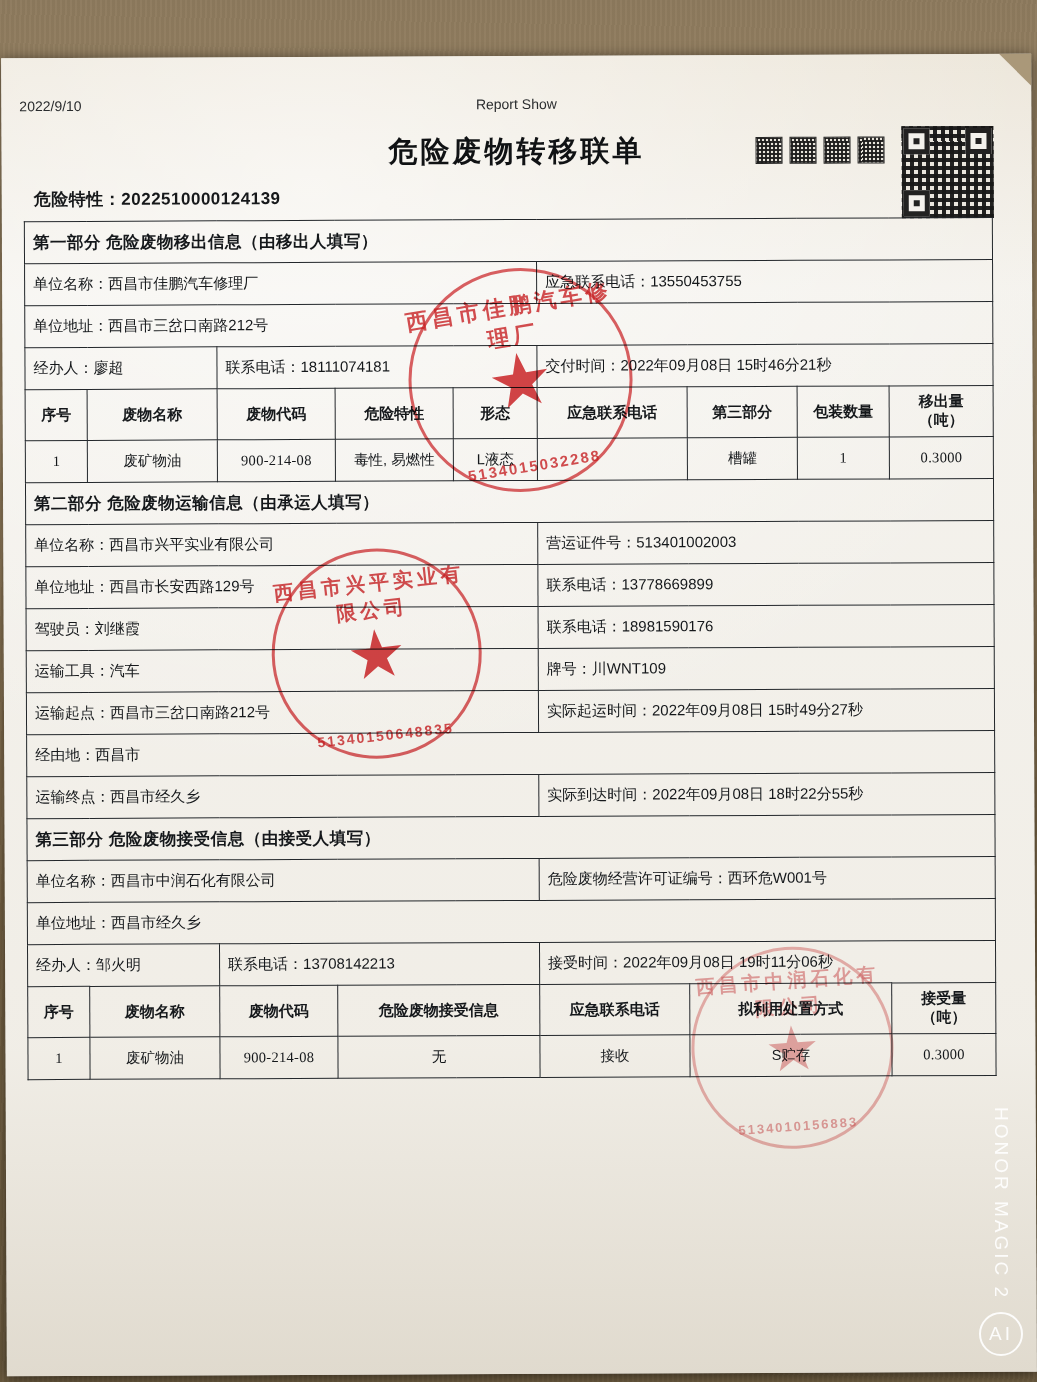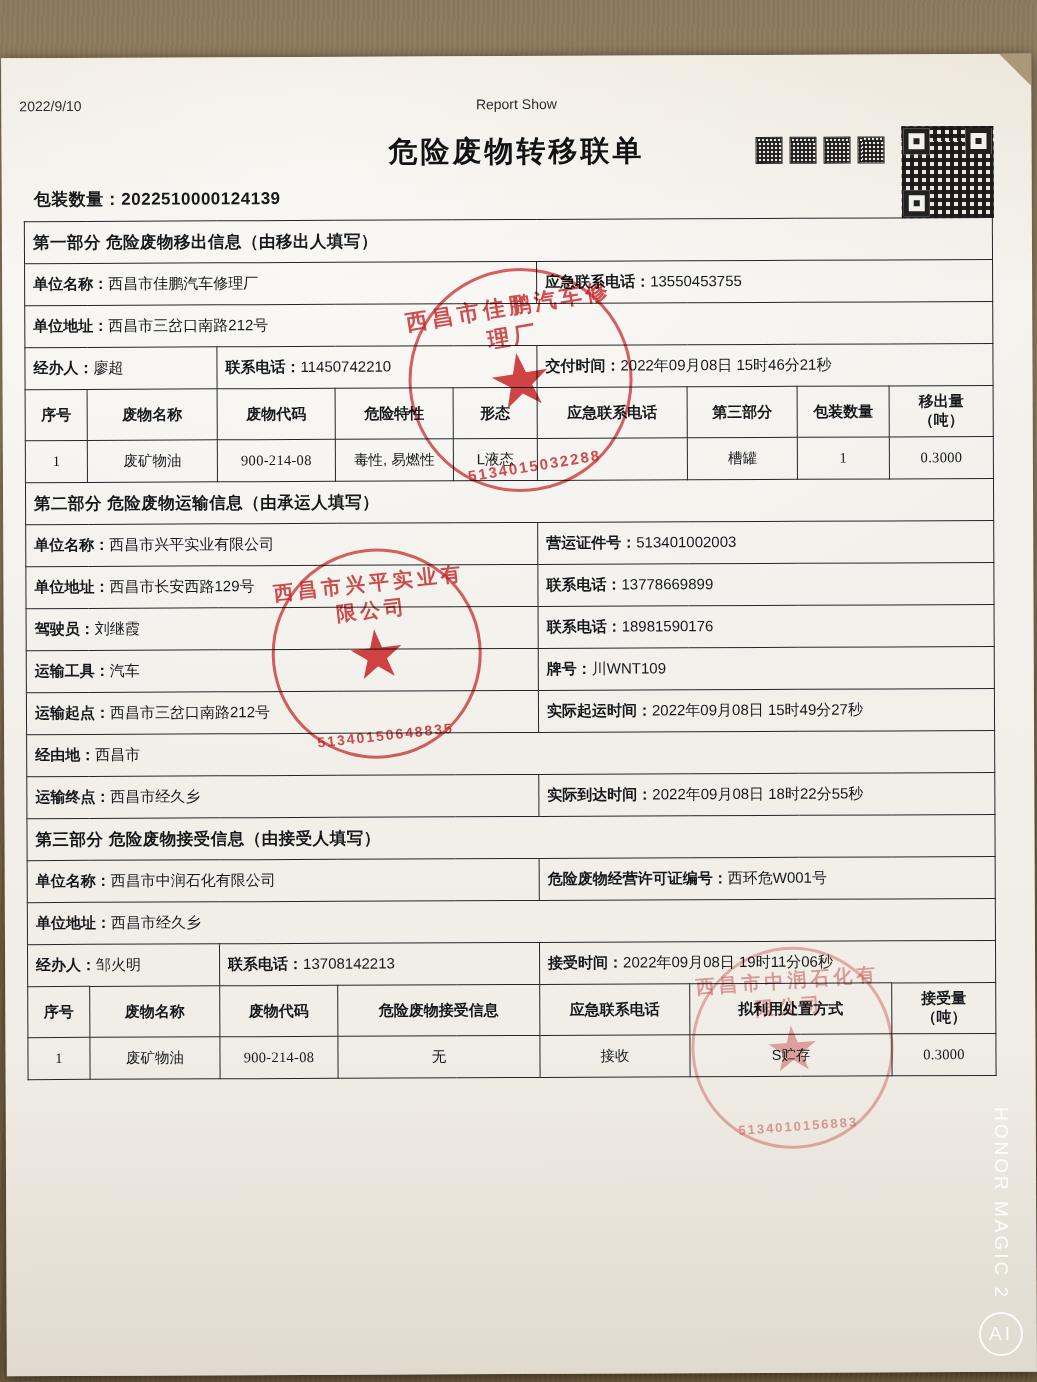--- a/index.html
+++ b/index.html
@@ -172,21 +172,21 @@
     padding-left: 14px;
   }
   td.lbl { padding-left: 16px; }
   td.colhead {
     text-align: center;
     font-weight: bold;
     font-size: 15px;
     padding: 6px 2px;
   }
   td.cell { text-align: center; font-size: 14.5px; }
-  .inline-lbl { font-weight: bold; }
+  .inline-lbl { font-weight: normal; }
   .val { font-weight: normal; }
   .num-mono { font-family: "Liberation Serif", serif; letter-spacing: .3px; }
 
   
   .stamp {
     position: absolute;
     border-radius: 50%;
     border: 3px solid rgba(208,36,40,.72);
     color: rgba(205,34,38,.8);
     pointer-events: none;
@@ -287,21 +287,21 @@
           </span>
         <span class="finder tr">
             <i></i>
           </span>
         <span class="finder bl">
             <i></i>
           </span>
       </div>
 
       <div class="serial">
-        <span>包装数量：</span><span class="num">2022510000124139</span>
+        <span>危险特性：</span><span class="num">2022510000124139</span>
       </div>
 
       <table class="form">
         <colgroup>
           <col style="width:62px">
           <col style="width:130px">
           <col style="width:118px">
           <col style="width:118px">
           <col style="width:84px">
           <col style="width:150px">
@@ -325,21 +325,21 @@
         <tr>
           <td class="lbl" colspan="9">
             <span class="inline-lbl">单位地址：</span><span class="val">西昌市三岔口南路212号</span>
           </td>
         </tr>
         <tr>
           <td class="lbl" colspan="2">
             <span class="inline-lbl">经办人：</span><span class="val">廖超</span>
           </td>
           <td class="lbl" colspan="3">
-            <span class="inline-lbl">联系电话：</span><span class="val">11450742210</span>
+            <span class="inline-lbl">联系电话：</span><span class="val">18111074181</span>
           </td>
           <td class="lbl" colspan="4">
             <span class="inline-lbl">交付时间：</span><span class="val">2022年09月08日  15时46分21秒</span>
           </td>
         </tr>
         <tr>
           <td class="colhead">序号</td>
           <td class="colhead">废物名称</td>
           <td class="colhead">废物代码</td>
           <td class="colhead">危险特性</td>

